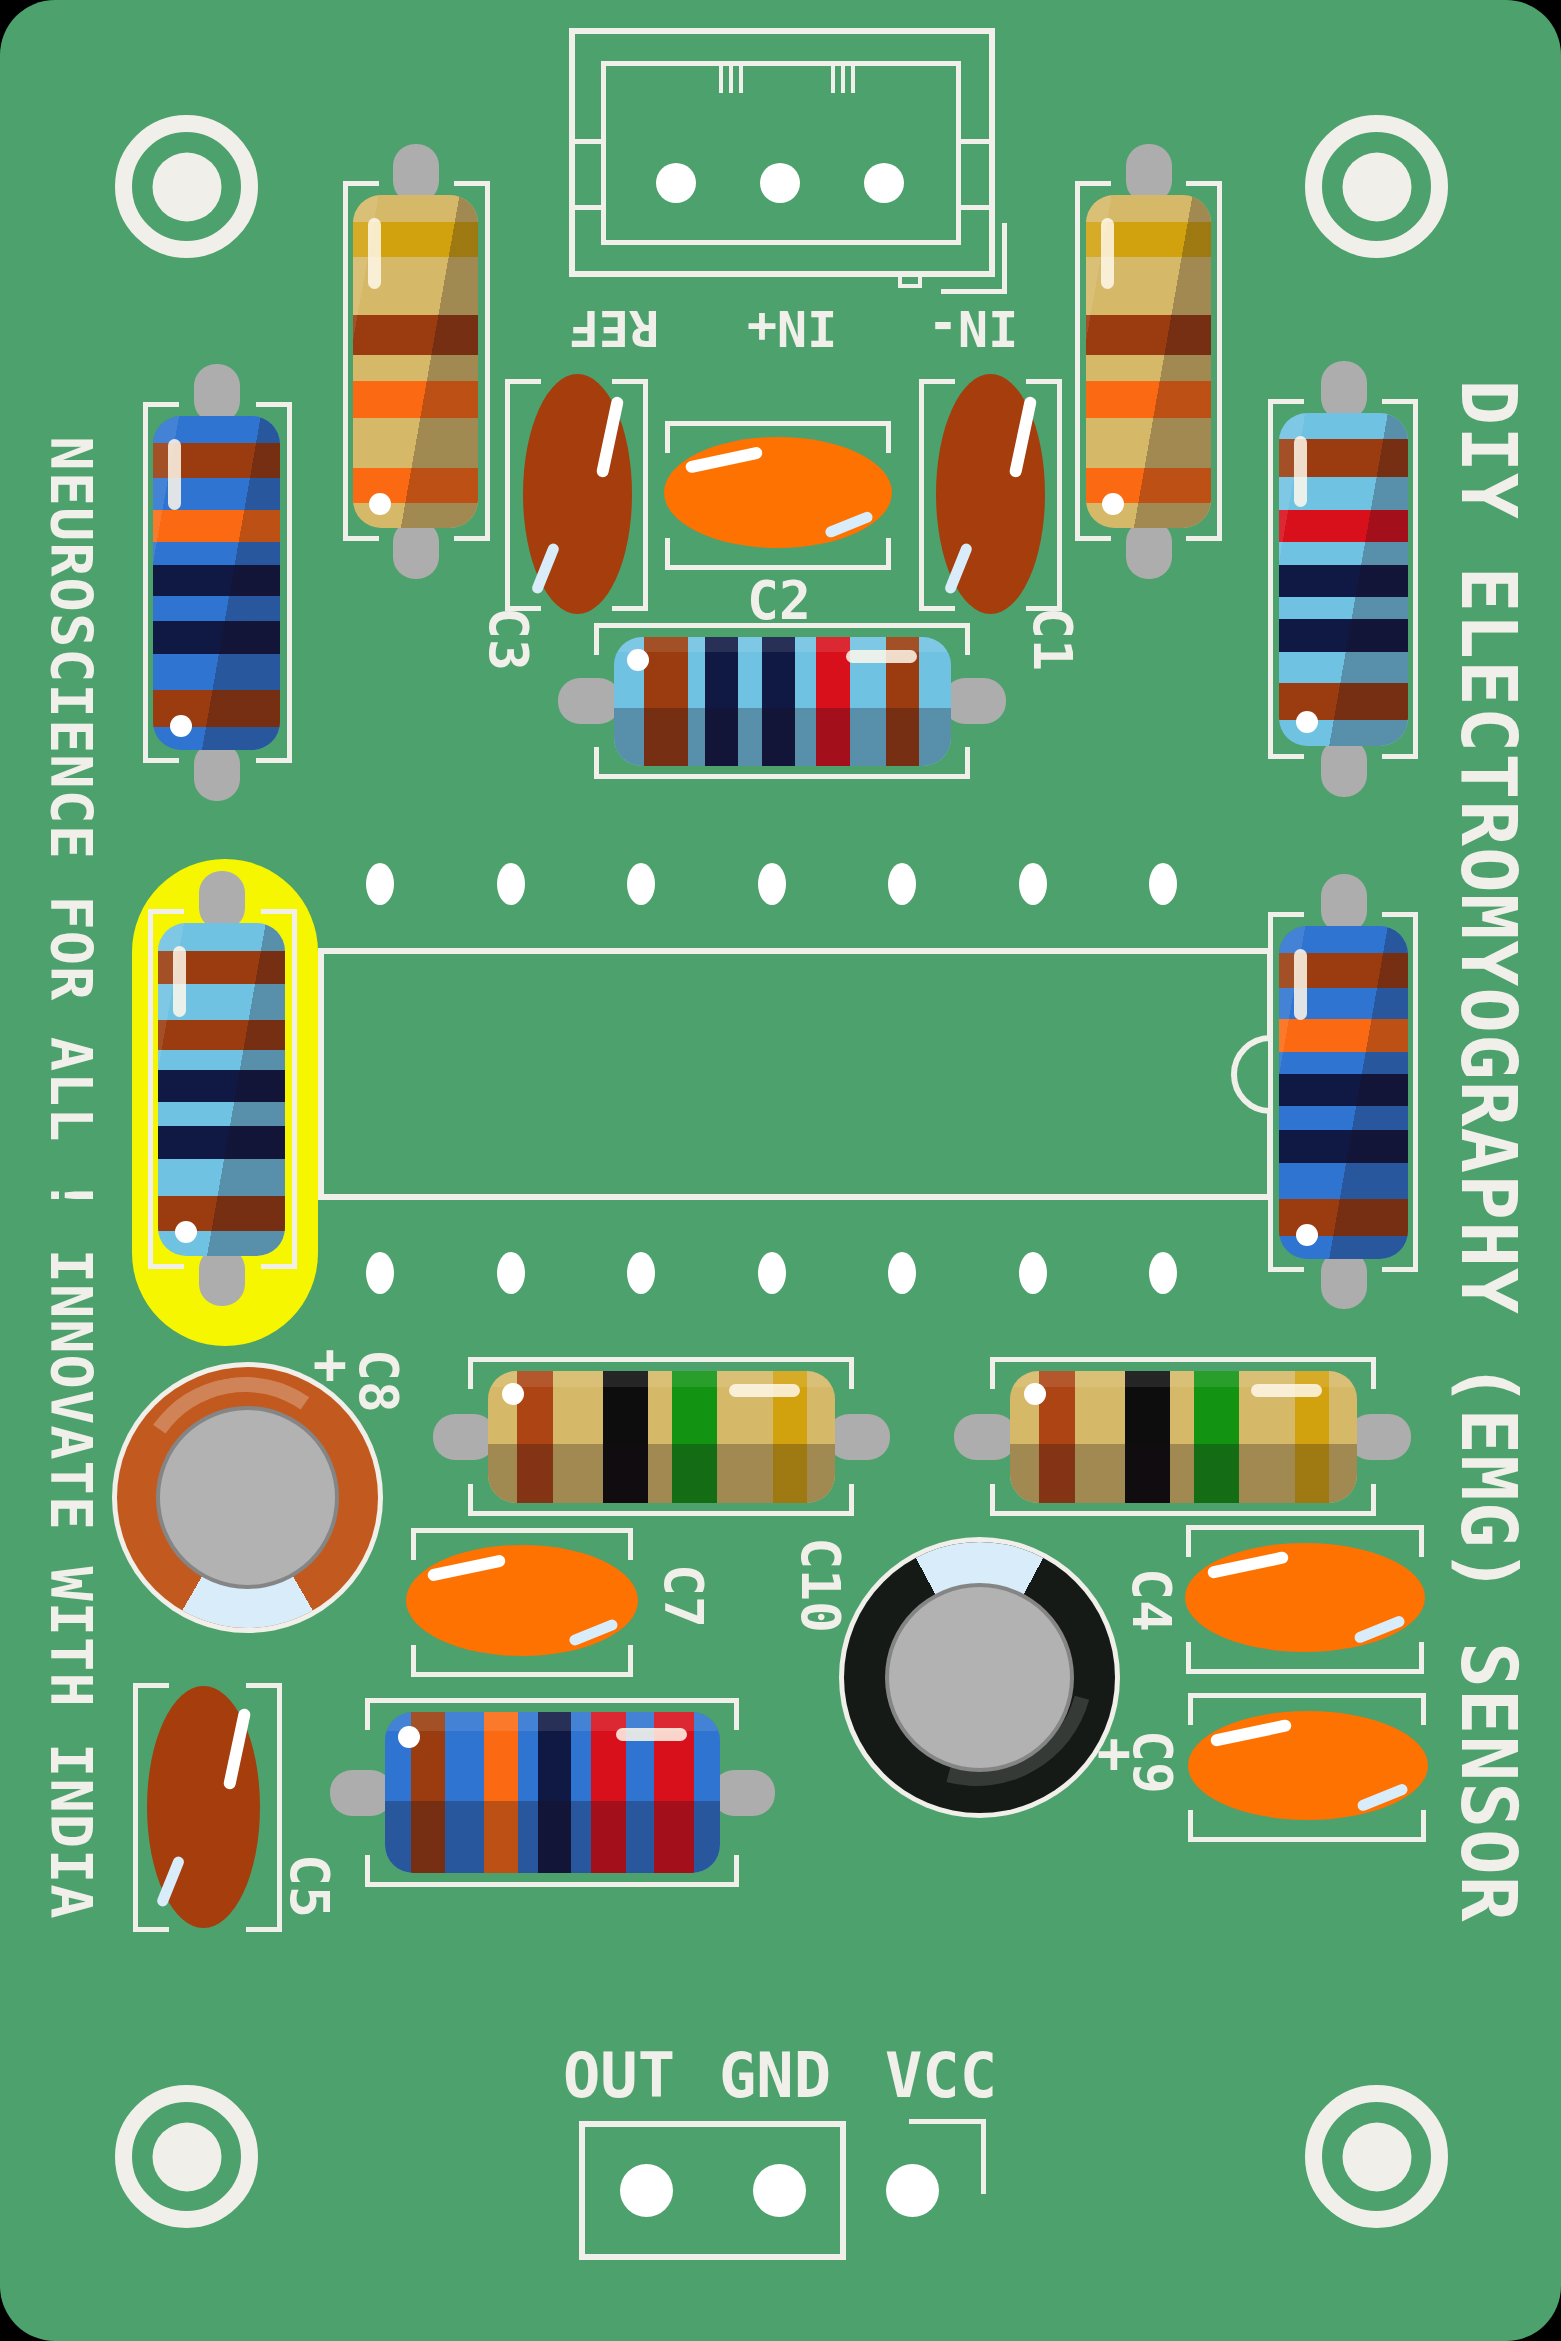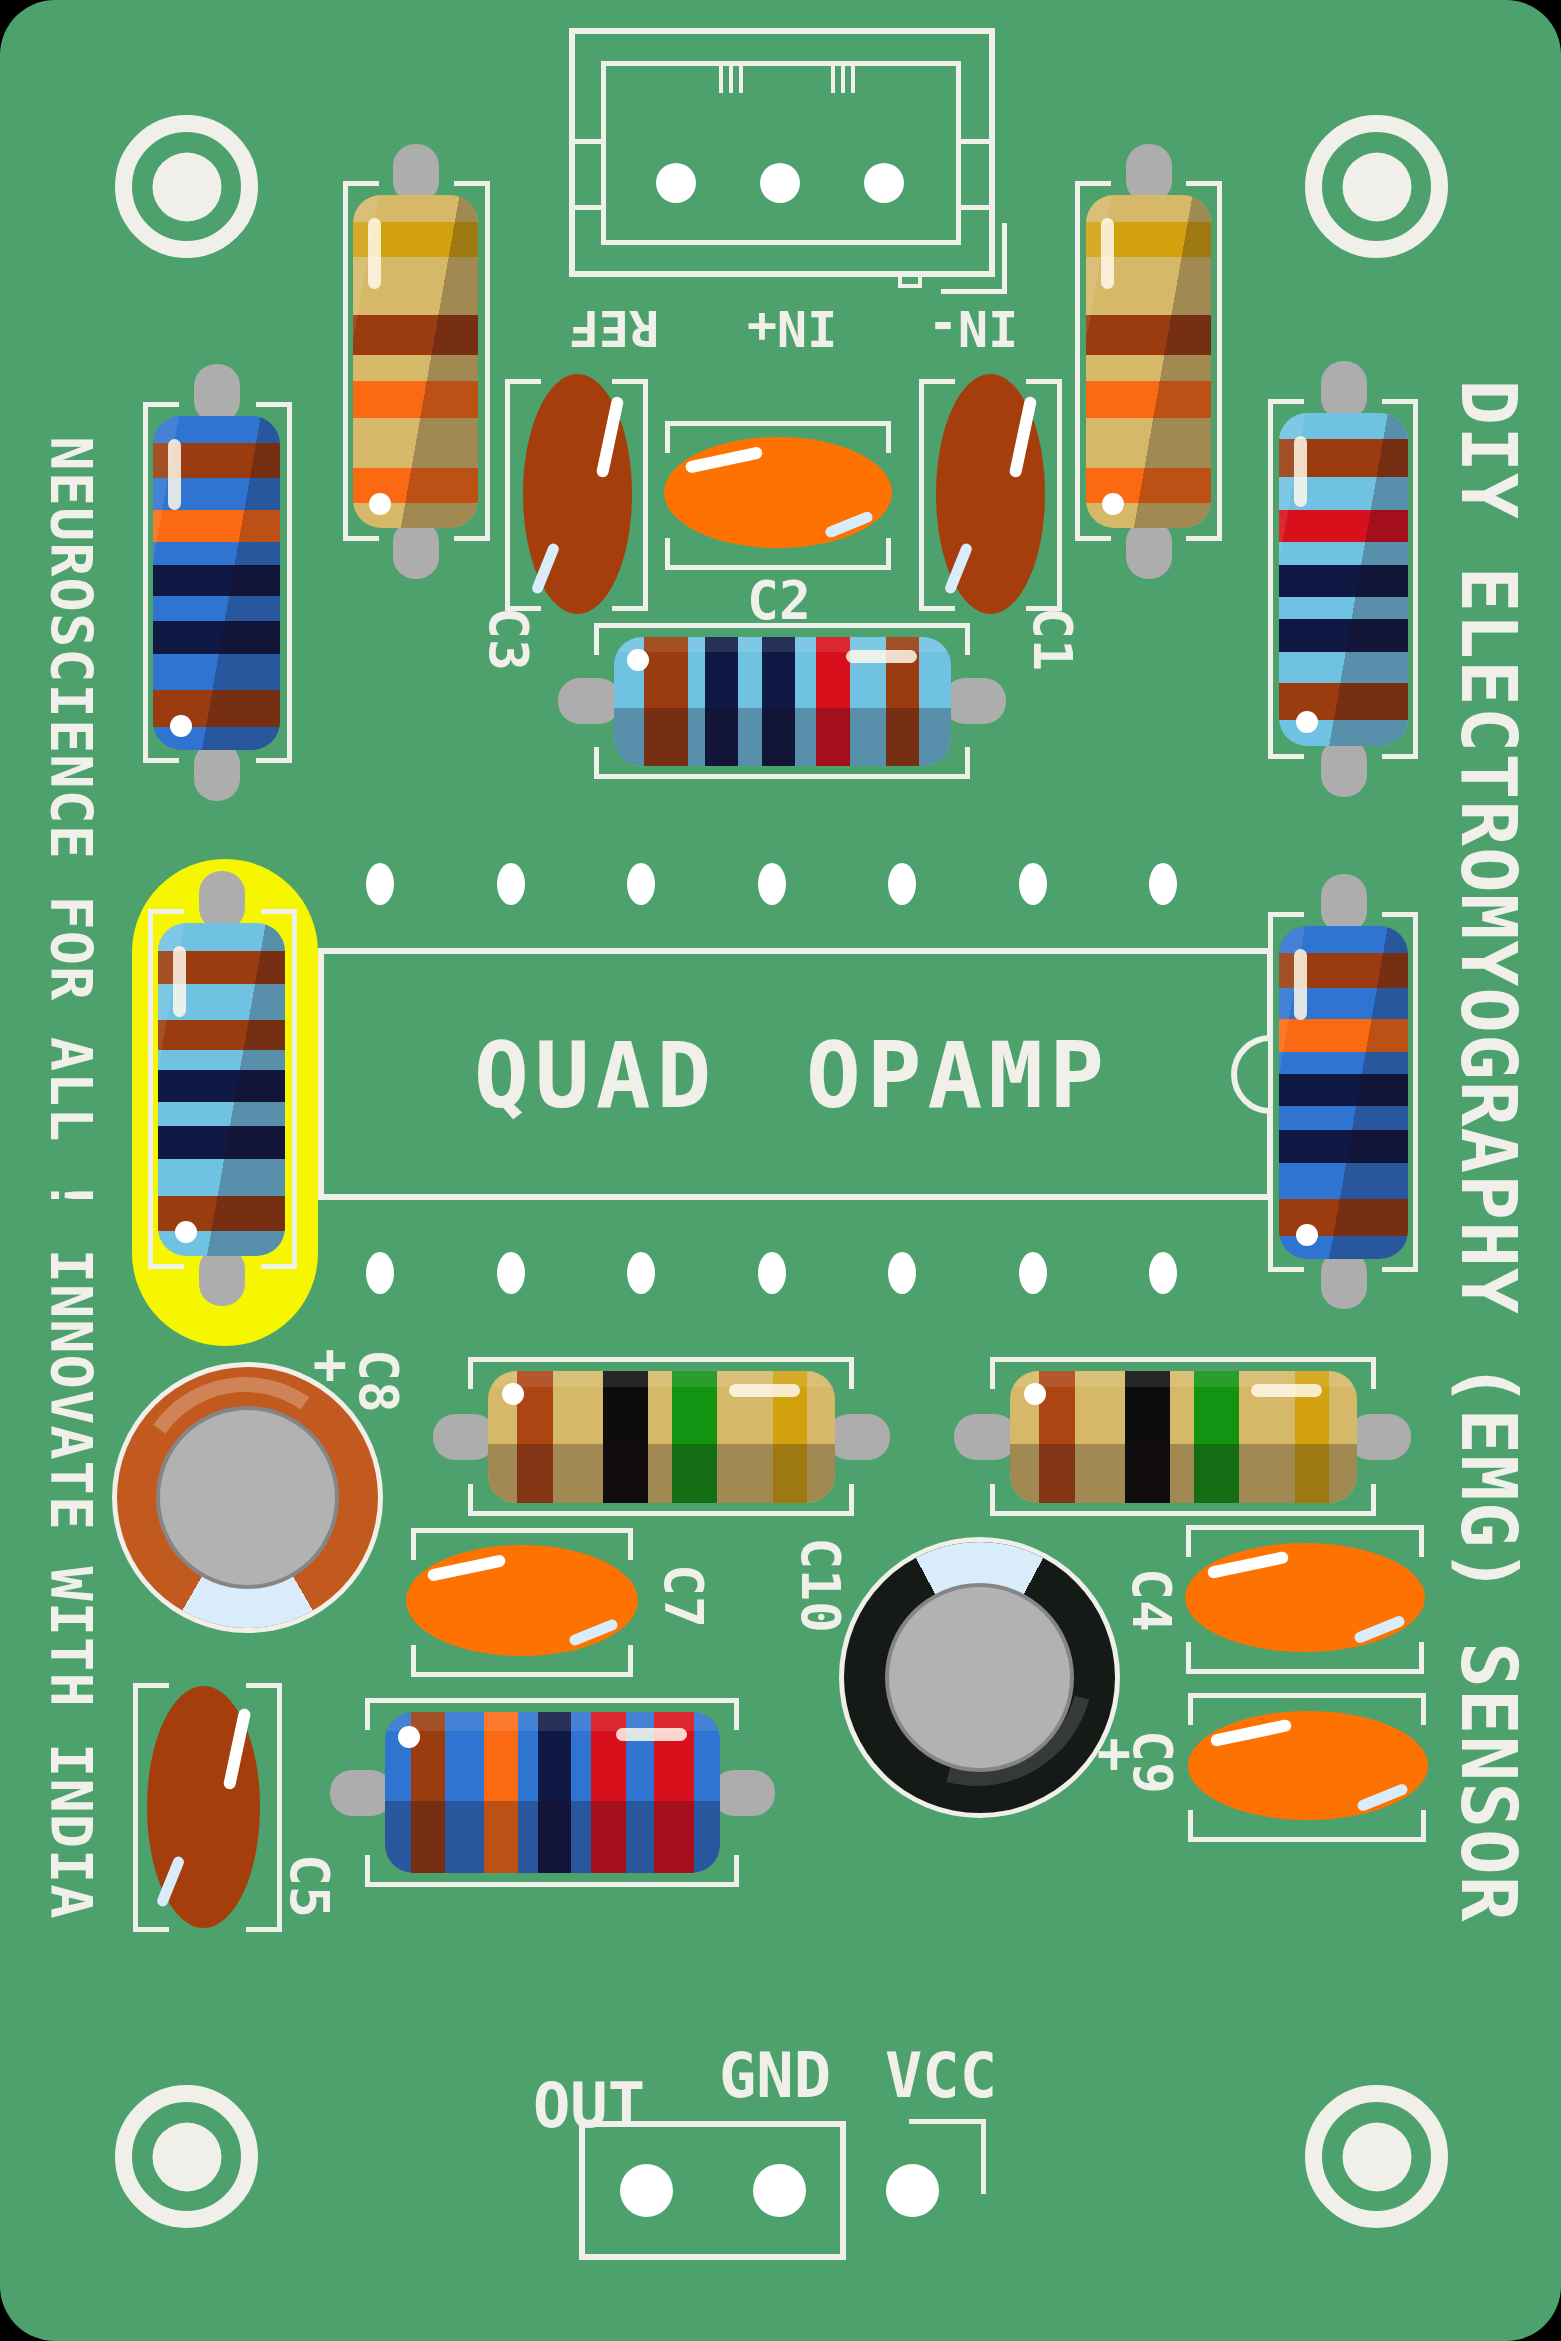--- a/index.html
+++ b/index.html
@@ -91,21 +91,20 @@
     <div class="sline" style="left:569px;top:205px;width:34px;height:5px;"></div>
     <div class="sline" style="left:959px;top:139px;width:36px;height:5px;"></div>
     <div class="sline" style="left:959px;top:205px;width:36px;height:5px;"></div>
     <div class="sline" style="left:941px;top:289px;width:65px;height:5px;"></div>
     <div class="sline" style="left:1002px;top:223px;width:5px;height:71px;"></div>
     <div class="srect" style="left:898px;top:273px;width:24px;height:15px;border-width:4px;"></div>
 
     <div class="srect" style="left:318px;top:948px;width:955px;height:252px;"></div>
     <div class="abs" style="left:1231px;top:1035px;width:79px;height:79px;border-radius:50%;border:6px solid var(--silk);background:var(--board);box-sizing:border-box;"></div>
     <div class="abs" style="left:1271px;top:1035px;width:46px;height:79px;background:var(--board);"></div>
-    <div id="ic-label" class="lbl rot0" style="left:792px;top:1075px;font-size:91px;">QUAD OPAMP</div>
 
     <div class="lbl rot90" style="left:70px;top:1178px;font-size:57px;letter-spacing:1px;">NEUROSCIENCE FOR ALL ! INNOVATE WITH INDIA</div>
     <div class="lbl rot90" style="left:1488px;top:1151px;font-size:76px;letter-spacing:1px;">DIY ELECTROMYOGRAPHY (EMG) SENSOR</div>
 
 
     <div class="srect" style="left:579px;top:2121px;width:267px;height:139px;"></div>
     <div class="sline" style="left:909px;top:2119px;width:77px;height:5px;"></div>
     <div class="sline" style="left:981px;top:2119px;width:5px;height:75px;"></div>
 
   <div class="abs" style="background: rgb(246, 246, 0); border-radius: 93px; left: 132px; top: 859px; width: 186px; height: 487px;"></div>
@@ -346,20 +345,20 @@
       <div class="shole" style="left: 888px; top: 1252px; width: 28px; height: 42px;"></div>
       <div class="shole" style="left: 1019px; top: 1252px; width: 28px; height: 42px;"></div>
       <div class="shole" style="left: 1149px; top: 1252px; width: 28px; height: 42px;"></div>
       <div class="pin" style="left: 656px; top: 163px; width: 40px; height: 40px;"></div>
       <div class="lbl rot180" style="font-size: 50px; left: 614px; top: 328px;">REF</div>
       <div class="pin" style="left: 760px; top: 163px; width: 40px; height: 40px;"></div>
       <div class="lbl rot180" style="font-size: 50px; left: 792px; top: 328px;">IN+</div>
       <div class="pin" style="left: 864px; top: 163px; width: 40px; height: 40px;"></div>
       <div class="lbl rot180" style="font-size: 50px; left: 973px; top: 328px;">IN-</div>
       <div class="pin" style="left: 620px; top: 2164px; width: 53px; height: 53px;"></div>
-      <div class="lbl rot0" style="font-size: 62px; left: 589px; top: 2076px; margin-top: 30px;">OUT</div>
+      <div class="lbl rot0" style="font-size: 62px; left: 619px; top: 2076px;">OUT</div>
       <div class="pin" style="left: 753px; top: 2164px; width: 53px; height: 53px;"></div>
       <div class="lbl rot0" style="font-size: 62px; left: 775px; top: 2076px;">GND</div>
       <div class="pin" style="left: 886px; top: 2164px; width: 53px; height: 53px;"></div>
       <div class="lbl rot0" style="font-size: 62px; left: 941px; top: 2076px;">VCC</div>
     </div>
 </div>
 
 
 </body></html>

